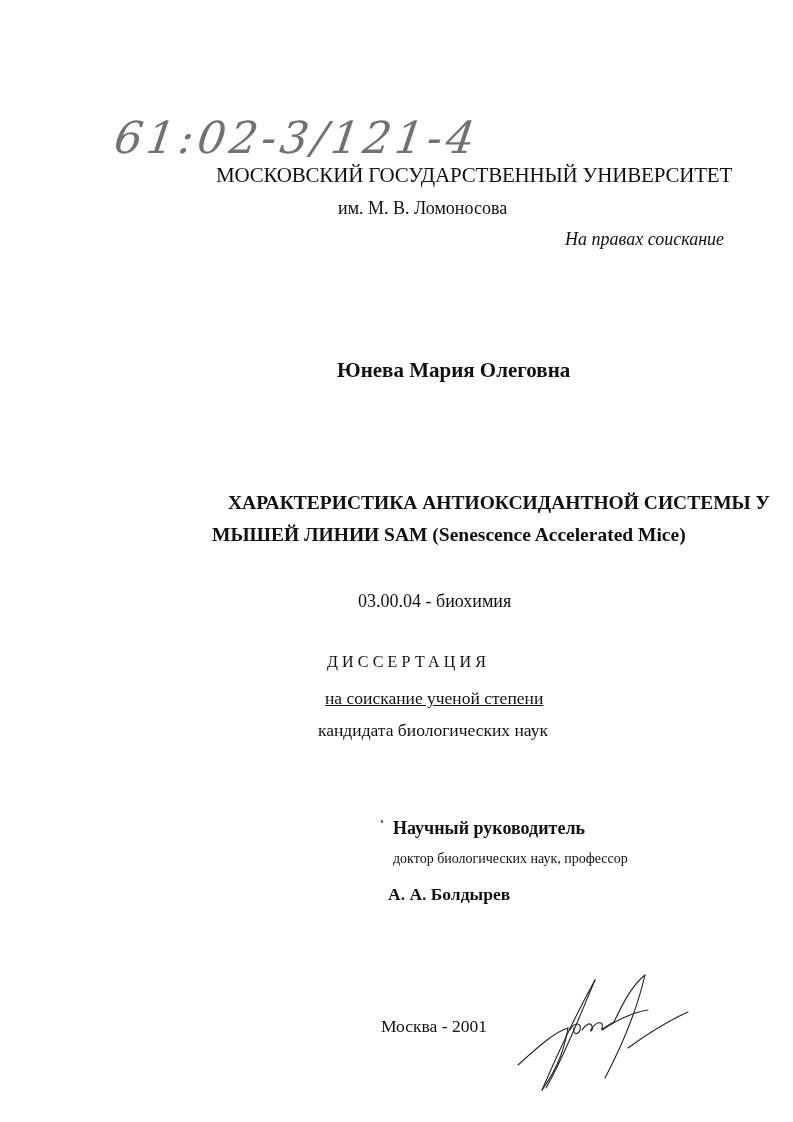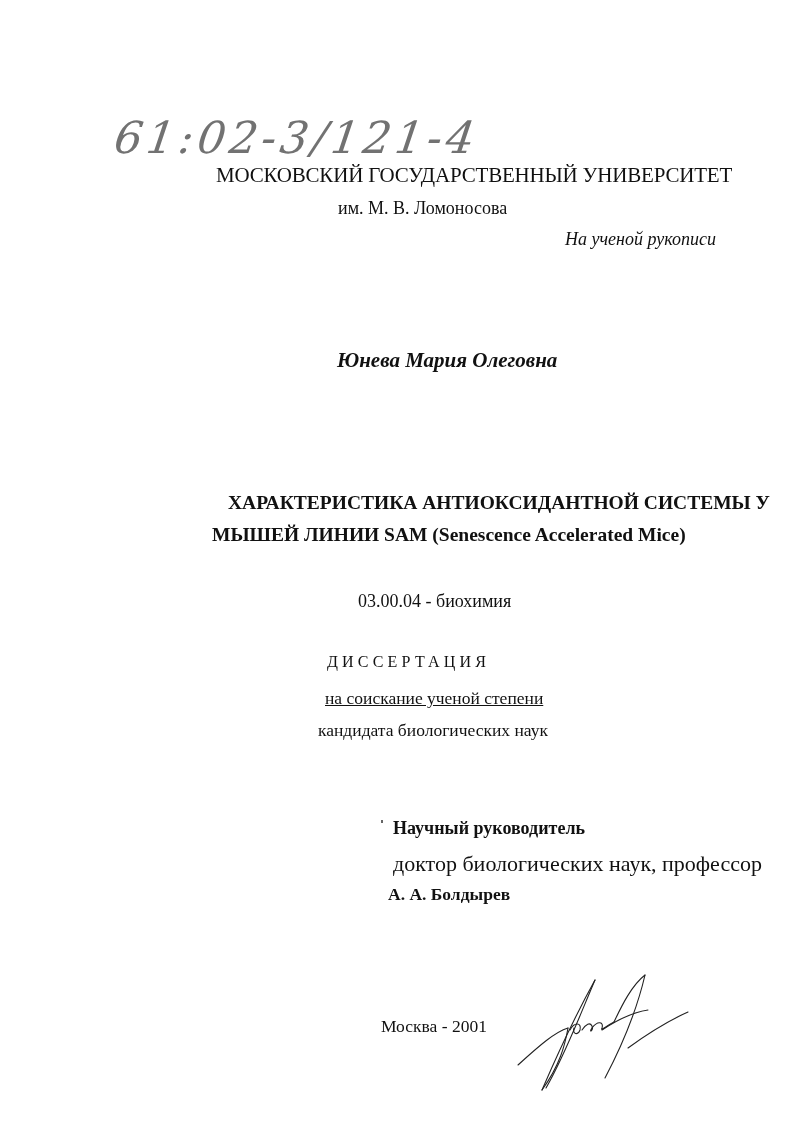--- a/index.html
+++ b/index.html
@@ -36,24 +36,23 @@
       left: 338px; top: 198px;
       font-size: 18px;
       text-align: right;
     }
     .manuscript-rights {
       left: 565px; top: 229px;
       font-size: 18px;
       font-style: italic;
     }
     .author {
-      left: 337px; top: 348px;
+      left: 337px; top: 358px;
       font-size: 21px;
       font-weight: bold;
-      font-style: italic;
     }
     .title-line-1 {
       left: 180px; top: 492px;
       font-size: 19.5px;
       font-weight: bold;
       margin-left: 48px;
     }
     .title-line-2 {
       left: 212px; top: 524px;
       font-size: 19.5px;
@@ -82,21 +81,21 @@
       width: 2px; height: 3px;
       background: #666;
     }
     .supervisor-heading {
       left: 393px; top: 818px;
       font-size: 18px;
       font-weight: bold;
     }
     .supervisor-title {
       left: 393px; top: 851px;
-      font-size: 22px;
+      font-size: 14px;
     }
     .supervisor-name {
       left: 388px; top: 884px;
       font-size: 17.5px;
       font-weight: bold;
     }
     .city-year {
       left: 381px; top: 1016px;
       font-size: 17.5px;
     }
@@ -107,21 +106,21 @@
   </style>
 </head>
 <body>
 
 <div>
 
   <div class="abs handwritten-code">61:02-3/121-4</div>
 
   <div class="abs university">МОСКОВСКИЙ ГОСУДАРСТВЕННЫЙ УНИВЕРСИТЕТ</div>
   <div class="abs named-after">им. М. В. Ломоносова</div>
-  <div class="abs manuscript-rights">На ученой рукописи</div>
+  <div class="abs manuscript-rights">На правах соискание</div>
 
   <div class="abs author">Юнева Мария Олеговна</div>
 
   <div class="abs title-line-1">ХАРАКТЕРИСТИКА АНТИОКСИДАНТНОЙ СИСТЕМЫ У</div>
   <div class="abs title-line-2">МЫШЕЙ ЛИНИИ SAM (Senescence Accelerated Mice)</div>
 
   <div class="abs specialty">03.00.04 - биохимия</div>
 
   <div class="abs dissertation">ДИССЕРТАЦИЯ</div>
   <div class="abs degree-line-1">на соискание ученой степени</div>

